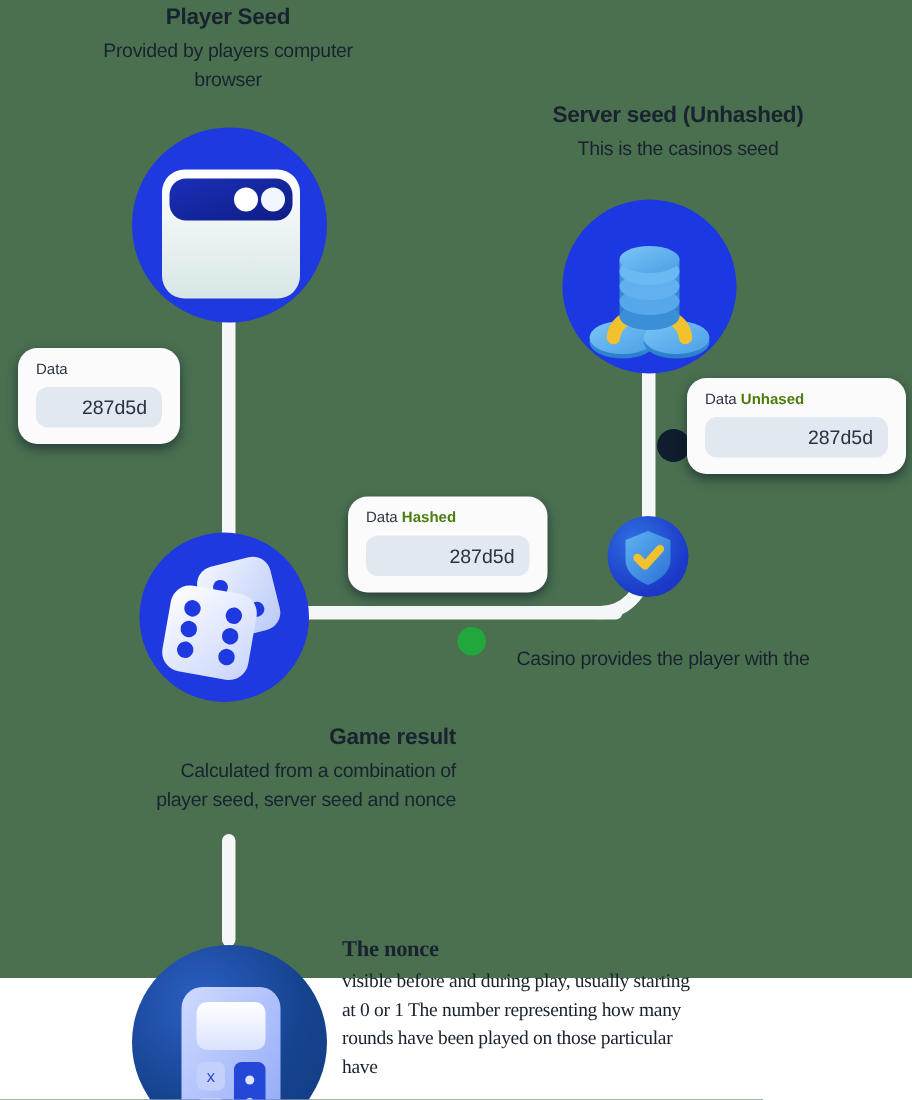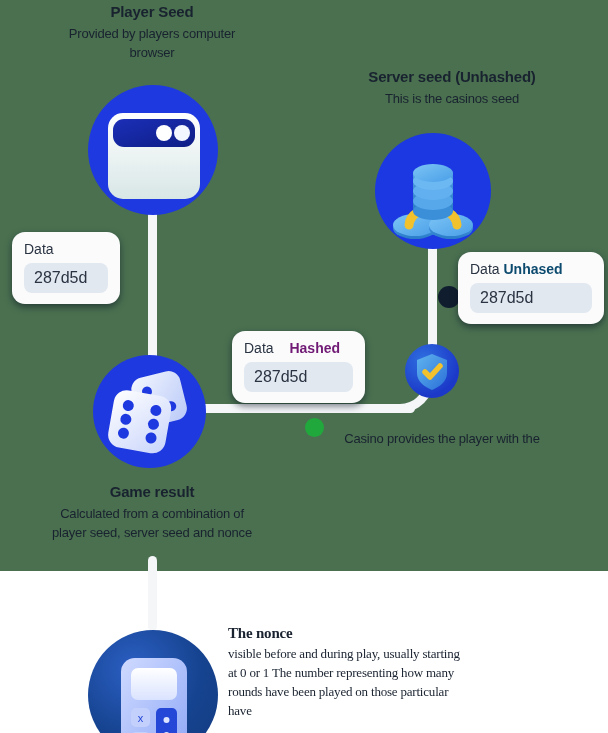--- a/index.html
+++ b/index.html
@@ -3,21 +3,21 @@
 <meta charset="utf-8">
 <style>
   * { box-sizing: border-box; margin: 0; padding: 0; }
   html, body {
     width: 608px; height: 733px;
     overflow: hidden;
     font-family: "Liberation Sans", sans-serif;
   }
   #stage {
     position: relative;
-    width: 608px; height: 571px;
+    width: 608px; height: 652px;
     background: #4a7050;
   }
   .abs { position: absolute; }
 
   
   .line {
     background: #f4f6f8;
     border-radius: 6px;
   }
   .line-v { width: 9px; }
@@ -61,33 +61,33 @@
   .center { text-align: center; }
 
   
   .card {
     background: #fbfbfc;
     border-radius: 13px;
     box-shadow: 0 3px 7px rgba(10,20,35,0.55);
     padding: 9px 12px 11px 12px;
   }
   .card-head {
-    font-size: 14px;
+    font-size: 10px;
     color: #2a3342;
     margin-bottom: 6px;
     white-space: nowrap;
   }
   .card-head .tag { font-weight: bold; }
-  .tag-hashed   { color: #701a75; margin-left: 12px; }
-  .tag-unhashed { color: #0c4a6e; }
+  .tag-hashed   { color: #4d7c0f; }
+  .tag-unhashed { color: #4d7c0f; }
   .card-value {
     background: #e2e8f0;
     border-radius: 8px;
-    text-align: left;
-    font-size: 16px;
+    text-align: right;
+    font-size: 13px;
     color: #2a3342;
     padding: 6px 10px;
   }
 
   
   .dot { border-radius: 50%; }
   .dot-green { background: #21a83c; }
   .dot-dark  { background: #0f1d2e; }
 </style>
 </head>
@@ -235,21 +235,21 @@
         <circle cx="33" cy="53" r="5.5" fill="#1f39e0"></circle>
         <circle cx="61" cy="53" r="5.5" fill="#1f39e0"></circle>
         <circle cx="33" cy="67" r="5.5" fill="#1f39e0"></circle>
         <circle cx="61" cy="67" r="5.5" fill="#1f39e0"></circle>
         <circle cx="33" cy="81" r="5.5" fill="#1f39e0"></circle>
         <circle cx="61" cy="81" r="5.5" fill="#1f39e0"></circle>
       </g>
     </svg>
   </div>
 
-  <div class="abs center" style="left:0px; top:483px; width:304px;">
+  <div class="abs center" style="left:0px; top:483px; width:304px;text-align:right;">
     <div class="title">Game result</div>
     <div class="sub" style="margin-top:5px;">
       <span>Calculated from a combination of</span><br>
       <span>player seed, server seed and nonce</span>
     </div>
   </div>
 
   <div class="abs badge badge-nonce" style="left:88px; top:630px; width:130px; height:130px;">
     <svg width="130" height="130" viewBox="0 0 130 130">
       <defs>

